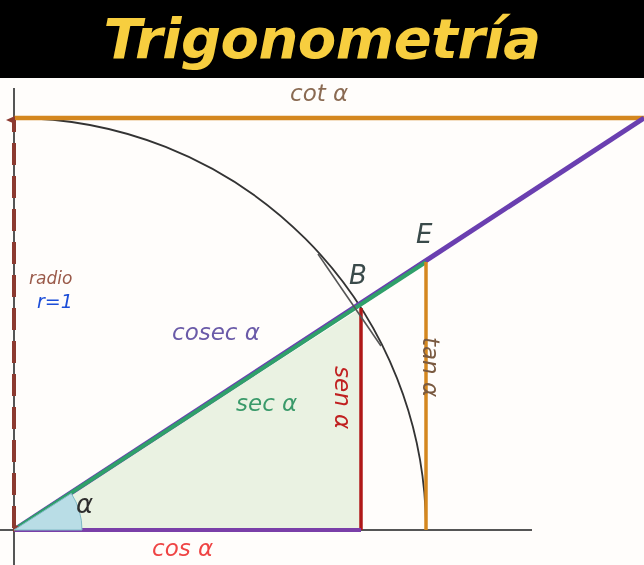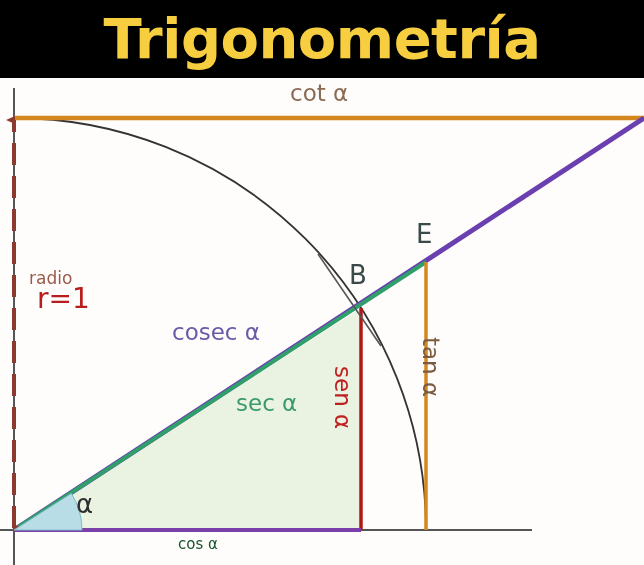--- a/index.html
+++ b/index.html
@@ -1,17 +1,17 @@
 <!DOCTYPE html>
 <html><head>
 <meta charset="utf-8">
 <style>
   html,body{margin:0;padding:0;background:#ffffff;}
   body{width:644px;height:565px;font-family:"DejaVu Sans",sans-serif;}
-  #stage{position:relative;width:644px;height:565px;overflow:hidden;background:#fffdfb;}
+  #stage{position:relative;width:644px;height:565px;overflow:hidden;background:#fffdfb;font-style:italic;}
 
   
   #titlebar{
     position:absolute;left:0;top:0;width:644px;height:78px;
     background:#000000;display:flex;align-items:center;justify-content:center;
   }
   #titlebar .t{
     font-family:"DejaVu Sans",sans-serif;
     font-weight:bold;
     font-size:56px;
@@ -66,32 +66,32 @@
       <line x1="14" y1="450" x2="14" y2="42" stroke="#8c3a30" stroke-width="4" stroke-dasharray="22 11" marker-start="url(#arrUp)" marker-end="url(#arrUp)"></line>
 
       <path d="M 14 452 L 82 452 A 68 68 0 0 0 71.3 415.4 Z" fill="#b9dde6" stroke="#7fb9c6" stroke-width="1"></path>
 
       <line x1="318" y1="176" x2="381" y2="268" stroke="#555555" stroke-width="1.6"></line>
     </svg>
 
     <div class="lbl" style="left:290px;top:2px;font-size:23px;color:#8a6a52;">cot α</div>
 
     <div class="lbl" style="left:29px;top:190px;font-size:17px;color:#9a5a4a;text-align:center;">radio</div>
-    <div class="lbl" style="left:37px;top:204px;font-size:28px;color:#b91c1c;">r=1</div>
+    <div class="lbl" style="left:37px;top:212px;font-size:19px;color:#1d4ed8;">r=1</div>
 
     <div class="lbl" style="left:349px;top:182px;font-size:26px;color:#3a4a4a;">B</div>
 
     <div class="lbl" style="left:416px;top:141px;font-size:26px;color:#3a4a4a;">E</div>
 
     <div class="lbl" style="left:236px;top:312px;font-size:23px;color:#3a9a6a;">sec α</div>
 
     <div class="lbl" style="left:172px;top:241px;font-size:23px;color:#6a5aa8;">cosec α</div>
 
     <div class="lbl" style="left:356px;top:288px;font-size:23px;color:#c02020;transform:rotate(90deg);transform-origin:left top;">sen α</div>
 
     <div class="lbl" style="left:444px;top:259px;font-size:23px;color:#7a5a40;transform:rotate(90deg);transform-origin:left top;">tan α</div>
 
-    <div class="lbl" style="left:152px;top:457px;font-size:15px;color:#14532d;margin-left:26px;">cos α</div>
+    <div class="lbl" style="left:152px;top:457px;font-size:23px;color:#ef4444;">cos α</div>
 
     <div class="lbl" style="left:76px;top:411px;font-size:26px;color:#2e2e2e;">α</div>
   </div>
 
 </div>
 
 </body></html>

